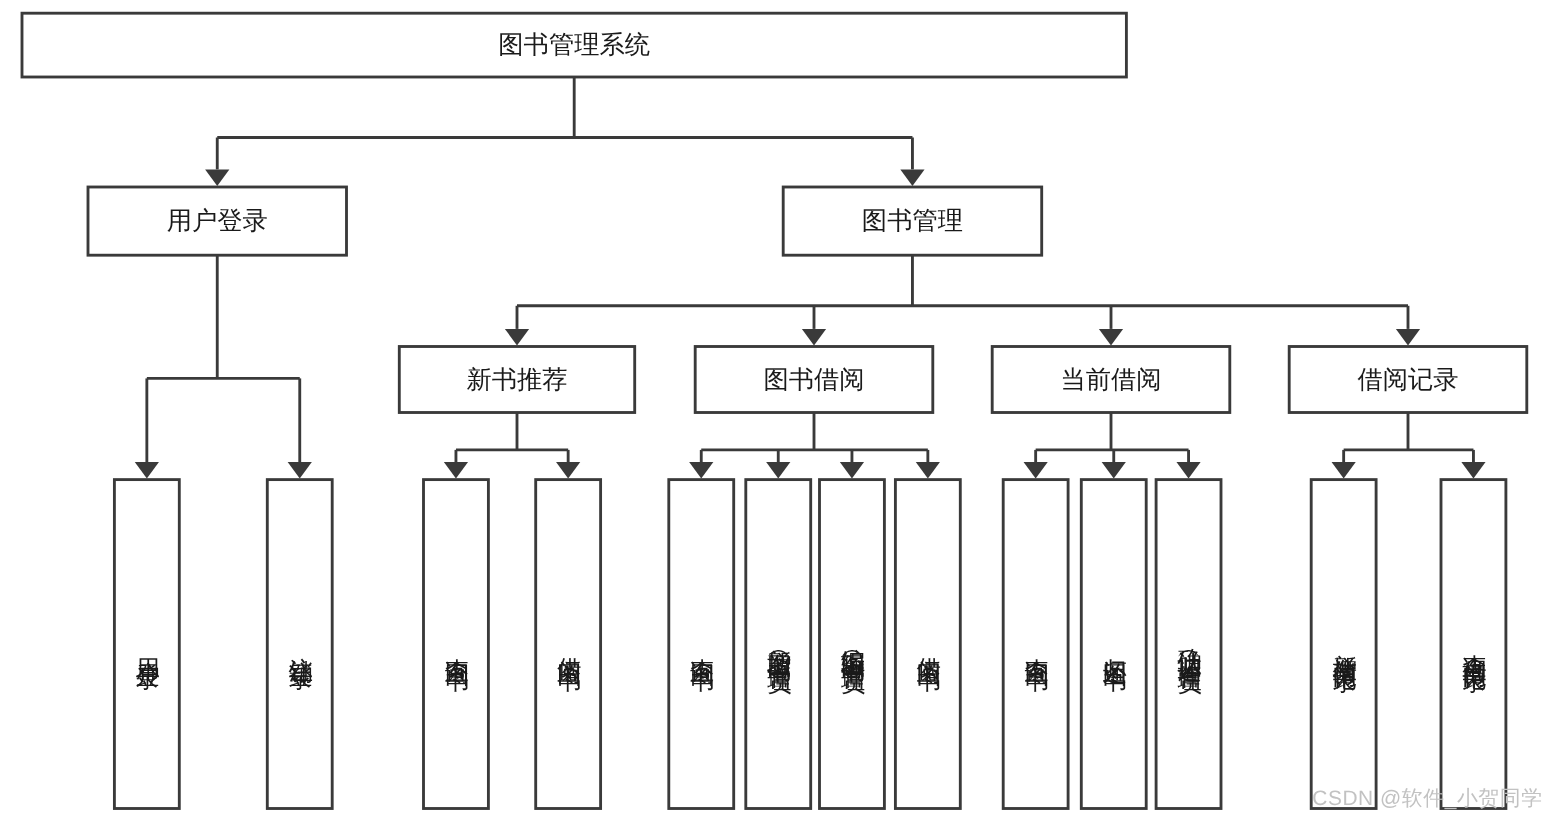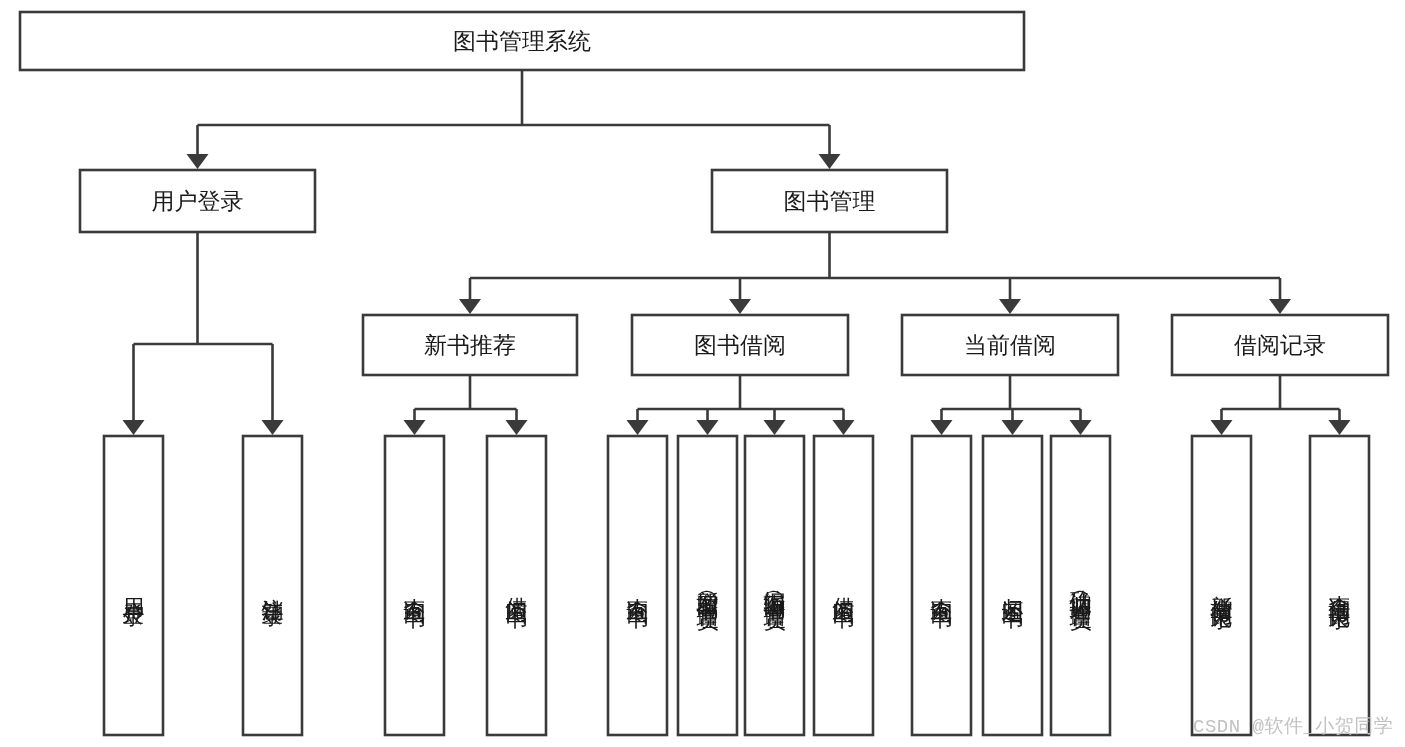--- a/index.html
+++ b/index.html
@@ -62,21 +62,21 @@
     writing-mode: vertical-rl;
     text-orientation: upright;
     letter-spacing: 3px;
     line-height: 1;
     white-space: nowrap;
   }
   .watermark {
     position: absolute;
     left: 1193px;
     top: 713px;
-    font-family: Liberation Mono, monospace;
+    font-family: Liberation Sans, sans-serif;
     font-size: 19px;
     color: #c2c2c2;
     white-space: nowrap;
     letter-spacing: 0.5px;
   }
 </style>
 </head>
 <body>
 
 <div id="diagram-root">

